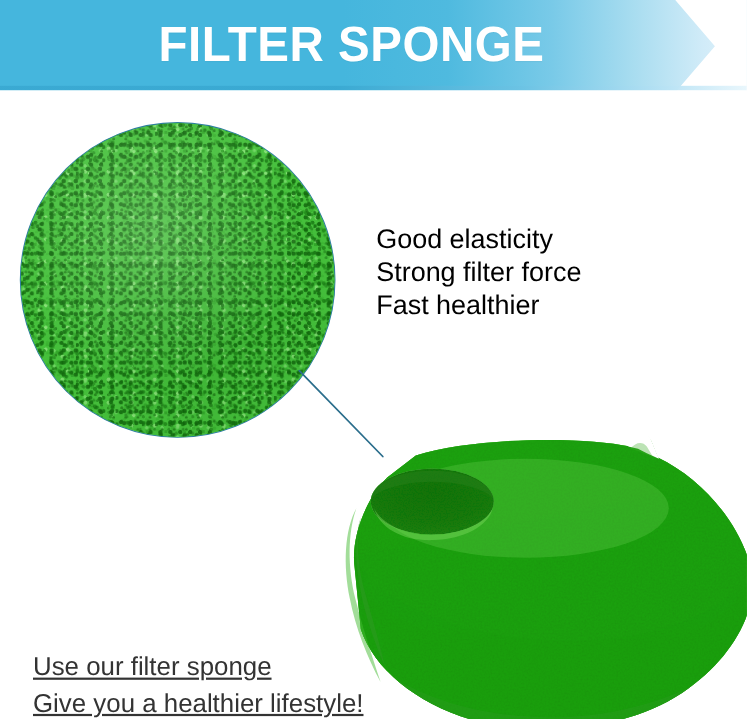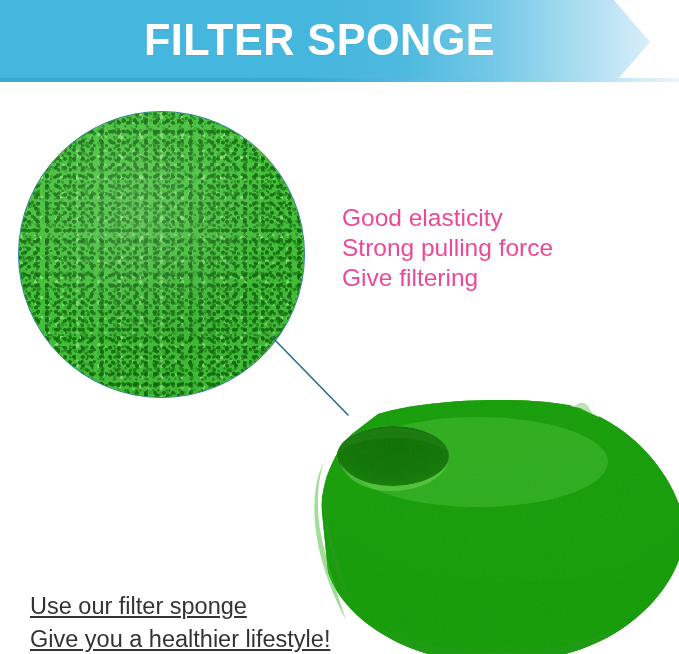--- a/index.html
+++ b/index.html
@@ -143,21 +143,21 @@
     pointer-events: none;
   }
 
   
   .features {
     position: absolute;
     left: 342px;
     top: 203px;
     font-size: 24.5px;
     line-height: 30px;
-    color: #ec4899;
+    color: #000000;
     white-space: nowrap;
   }
   .feature-line { display: block; }
 
   
   .tagline {
     position: absolute;
     left: 30px;
     top: 590px;
     font-size: 23.5px;
@@ -194,22 +194,22 @@
     <div class="sponge-texture-fine layer2"></div>
     <div class="circle-shade"></div>
   </div>
 
   <svg class="leader-line" viewBox="0 0 120 110">
     <line x1="22" y1="17" x2="98" y2="95" stroke="#2b6e8c" stroke-width="1.6" stroke-linecap="round"></line>
   </svg>
 
   <div class="features">
     <span class="feature-line">Good elasticity</span>
-    <span class="feature-line">Strong pulling force</span>
-    <span class="feature-line">Give filtering</span>
+    <span class="feature-line">Strong filter force</span>
+    <span class="feature-line">Fast healthier</span>
   </div>
 
   <div class="product">
     <svg viewBox="0 0 470 275" preserveAspectRatio="none">
       <defs>
         <linearGradient id="topFace" x1="0" y1="0" x2="0.4" y2="1">
           <stop offset="0%" stop-color="#7ddc5e"></stop>
           <stop offset="45%" stop-color="#63d045"></stop>
           <stop offset="100%" stop-color="#52c53a"></stop>
         </linearGradient>

